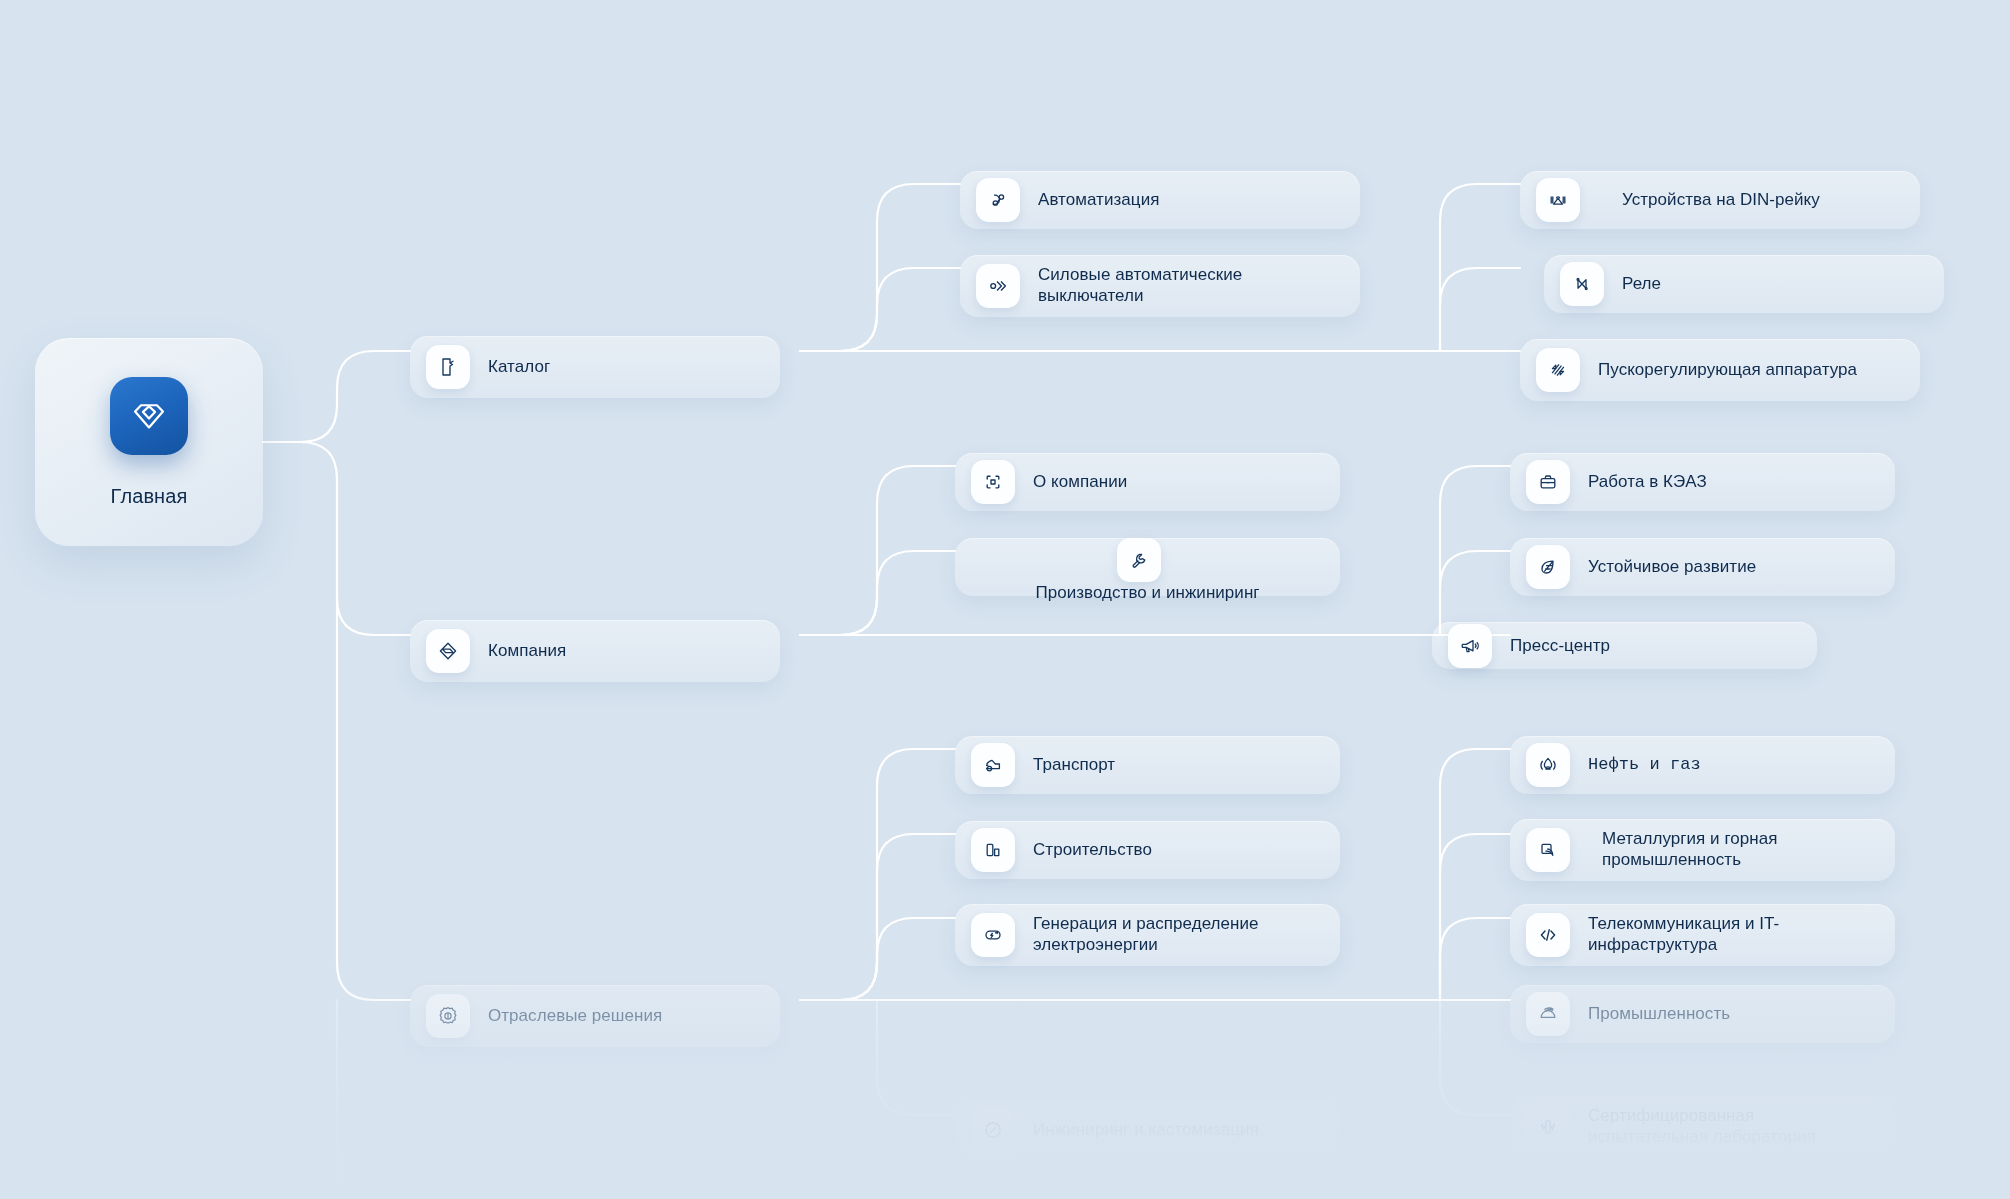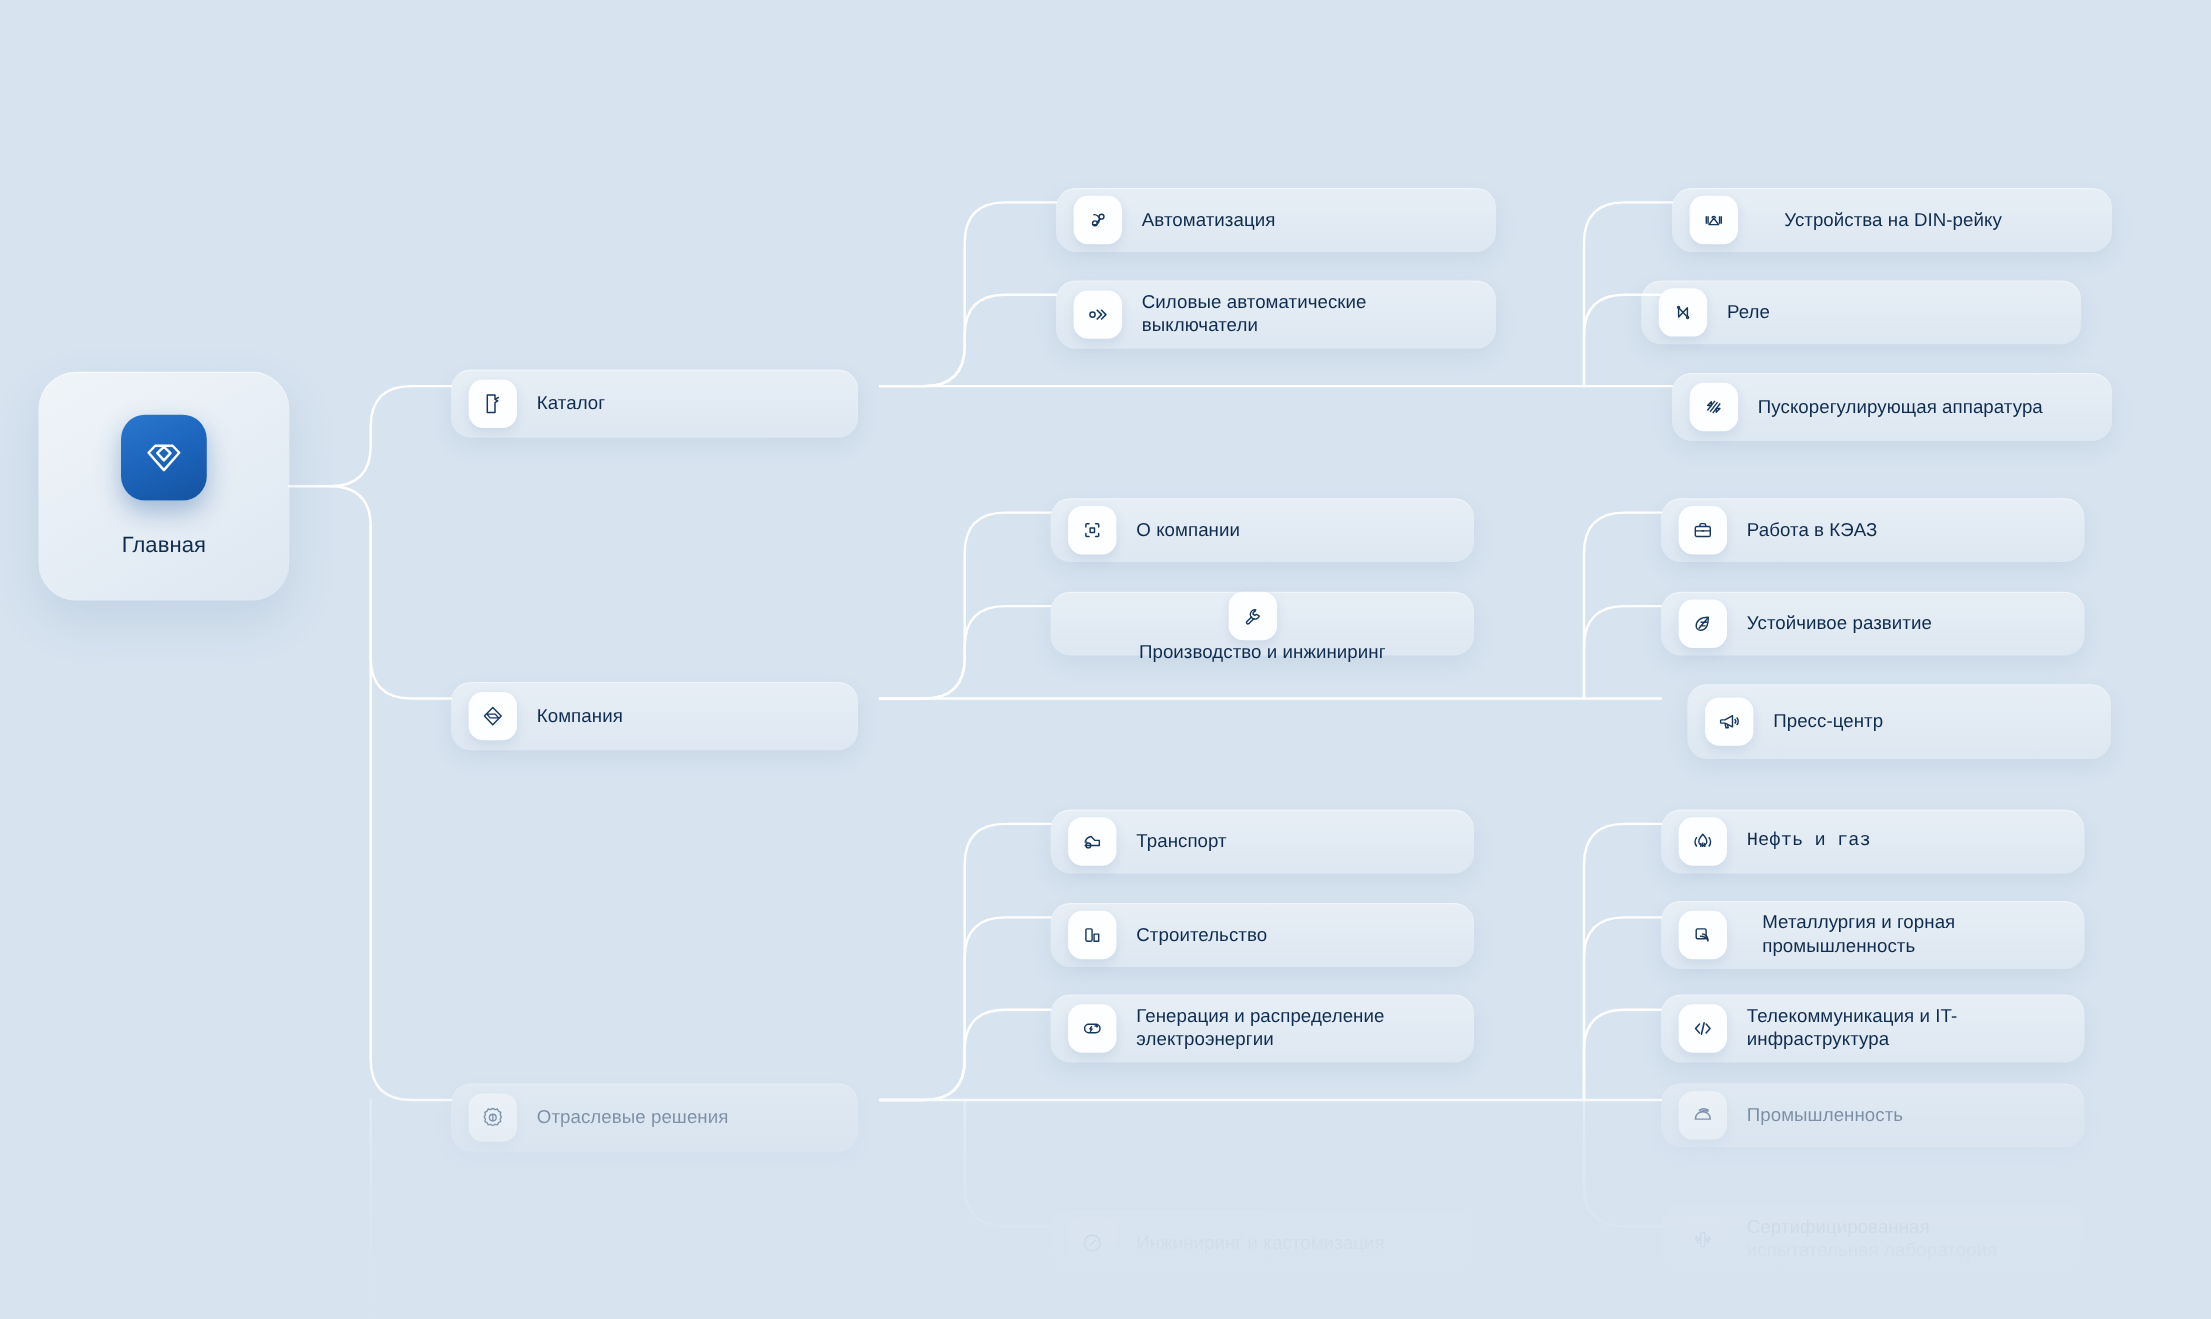--- a/index.html
+++ b/index.html
@@ -190,21 +190,21 @@
     <span class="tile">
       <svg class="ic" width="24" height="24" viewBox="0 0 24 24" stroke="#16375e" stroke-width="1.3" fill="none" stroke-linejoin="round">
         <path d="M7.6 16.2 L12 10.4 L16.4 16.2 Z"></path>
         <path d="M10.4 10.4 a1.6 1.6 0 1 1 3.2 0"></path>
         <path d="M5.2 8.6 V15.4 M6.8 8.6 V15.4 M17.2 8.6 V15.4 M18.8 8.6 V15.4"></path>
       </svg>
     </span>
     <span class="lbl">Устройства на DIN-рейку</span>
   </div>
 
-  <div class="node" style="left:1492px; top:239px; width:400px; height:58px;">
+  <div class="node" style="left:1544px; top:239px; width:400px; height:58px;">
     <span class="tile">
       <svg class="ic" width="24" height="24" viewBox="0 0 24 24" stroke="#16375e" stroke-width="1.3" fill="none" stroke-linejoin="round">
         <path d="M8 7.8 V16.2 L16 7.8 V16.2"></path>
         <path d="M8 7.8 L16 16.2"></path>
         <circle cx="8" cy="7.4" r=".9"></circle>
         <circle cx="16.2" cy="16.6" r=".9"></circle>
       </svg>
     </span>
     <span class="lbl">Реле</span>
   </div>
@@ -258,21 +258,21 @@
   <div class="node" style="left:1510px; top:522px; width:385px; height:58px;">
     <span class="tile">
       <svg class="ic" width="24" height="24" viewBox="0 0 24 24" stroke="#16375e" stroke-width="1.3" fill="none" stroke-linejoin="round">
         <path d="M17 6.2 C9 6.2 6 10 6 14 a4 4 0 0 0 4 4 c4.6 0 7 -4.6 7 -11.8 Z"></path>
         <path d="M16.4 7 L8.2 16.6 M16.2 10.6 L10 10.6 M14.6 14 L9.2 14"></path>
       </svg>
     </span>
     <span class="lbl">Устойчивое развитие</span>
   </div>
 
-  <div class="node" style="left:1534px; top:606px; width:385px; height:68px;">
+  <div class="node" style="left:1432px; top:606px; width:385px; height:47px;">
     <span class="tile">
       <svg class="ic" width="24" height="24" viewBox="0 0 24 24" stroke="#16375e" stroke-width="1.3" fill="none" stroke-linejoin="round">
         <path d="M5 10.4 h3.2 L15 6.6 v10.2 L8.2 13.4 H5 a.8 .8 0 0 1 -.8 -.8 v-1.4 a.8 .8 0 0 1 .8 -.8 Z"></path>
         <path d="M8.2 13.4 l.9 4.2 h2 l-.7 -3.5"></path>
         <path d="M17 9.6 a3 3 0 0 1 0 4.2 M18.8 8.2 a5 5 0 0 1 0 7"></path>
       </svg>
     </span>
     <span class="lbl">Пресс-центр</span>
   </div>
 

